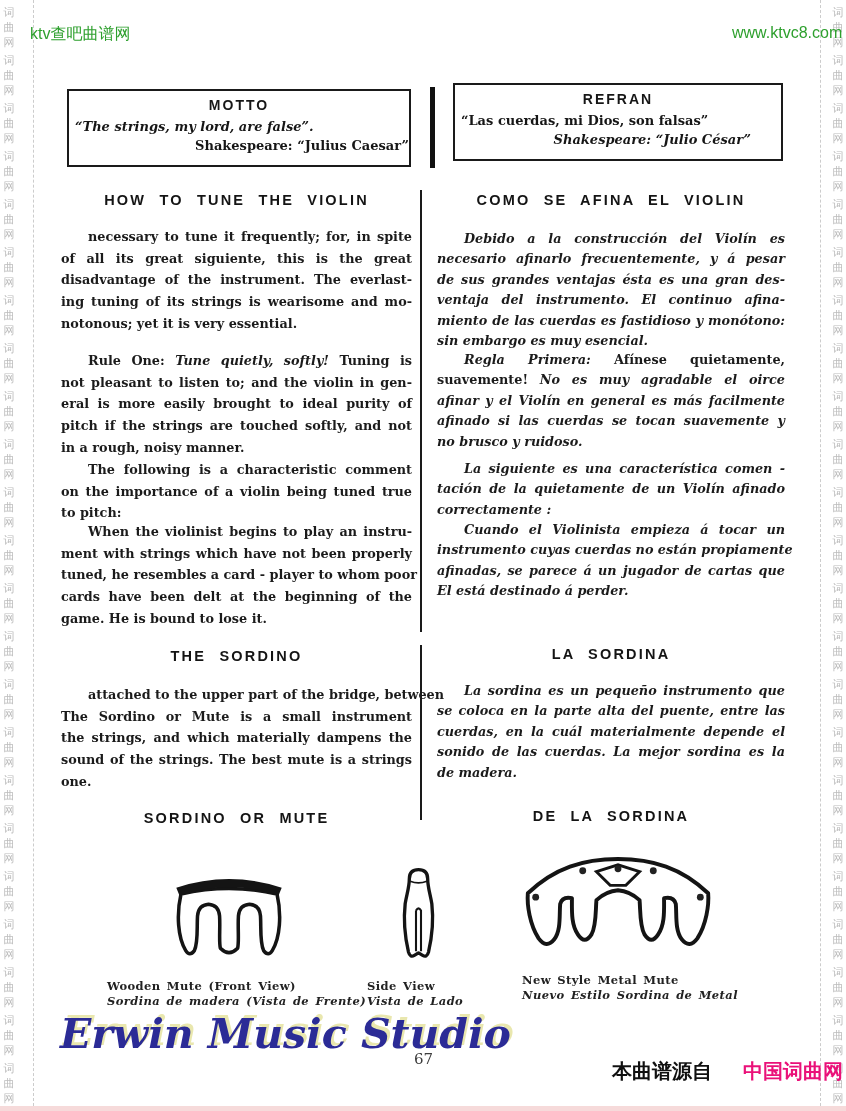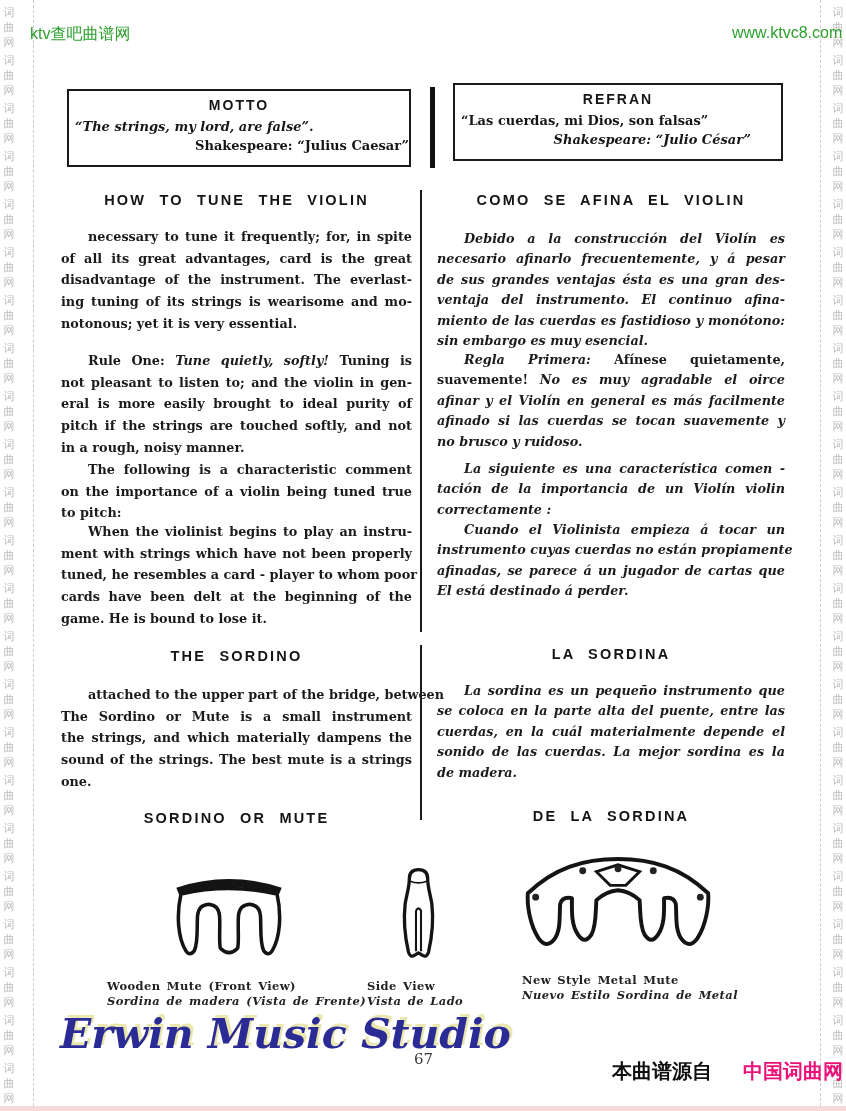--- a/index.html
+++ b/index.html
@@ -276,21 +276,21 @@
     <div class="box-quote">“Las cuerdas, mi Dios, son falsas”</div>
     <div class="box-attr">Shakespeare:  “Julio César”</div>
   </div>
 
   <div class="col-rule col-rule-top"></div>
   <div class="col-rule col-rule-bottom"></div>
 
   <div class="h-sec h-l" style="top:192px">HOW TO TUNE THE VIOLIN</div>
   <div class="para para-en" style="top:226px">
       <div class="tline">necessary to tune it frequently; for, in spite</div>
-      <div class="tline">of all its great advantages, card is the great</div>
+      <div class="tline">of all its great siguiente, this is the great</div>
       <div class="tline">disadvantage of the instrument. The everlast-</div>
       <div class="tline">ing tuning of its strings is wearisome and mo-</div>
       <div class="tline">notonous; yet it is very essential.</div>
     </div>
   <div class="para para-en" style="top:350px">
       <div class="tline"><span class="rm">Rule One: </span><span class="it">Tune quietly, softly!</span><span class="rm"> Tuning is</span></div>
       <div class="tline">not pleasant to listen to; and the violin in gen-</div>
       <div class="tline">eral is more easily brought to ideal purity of</div>
       <div class="tline">pitch if the strings are touched softly, and not</div>
       <div class="tline">in a rough, noisy manner.</div>
@@ -328,21 +328,21 @@
     </div>
   <div class="para para-es" style="top:350px">
       <div class="tline"><span class="it">Regla Primera: </span><span class="rm">Afínese  quietamente,</span></div>
       <div class="tline"><span class="rm">suavemente! </span><span class="it">No es muy agradable el oirce</span></div>
       <div class="tline">afinar y el Violín en general es más facilmente</div>
       <div class="tline">afinado si las cuerdas se tocan suavemente y</div>
       <div class="tline">no brusco y ruidoso.</div>
     </div>
   <div class="para para-es" style="top:459px">
       <div class="tline">La siguiente es una característica comen -</div>
-      <div class="tline">tación de la importancia de un Violín violin</div>
+      <div class="tline">tación de la quietamente de un Violín afinado</div>
       <div class="tline">correctamente :</div>
     </div>
   <div class="para para-es" style="top:520px">
       <div class="tline">Cuando el Violinista empieza á tocar un</div>
       <div class="tline">instrumento cuyas cuerdas no están propiamente</div>
       <div class="tline">afinadas, se parece á un jugador de cartas que</div>
       <div class="tline">El está destinado á perder.</div>
     </div>
   <div class="h-sec h-r" style="top:646px">LA SORDINA</div>
   <div class="para para-es" style="top:681px">

